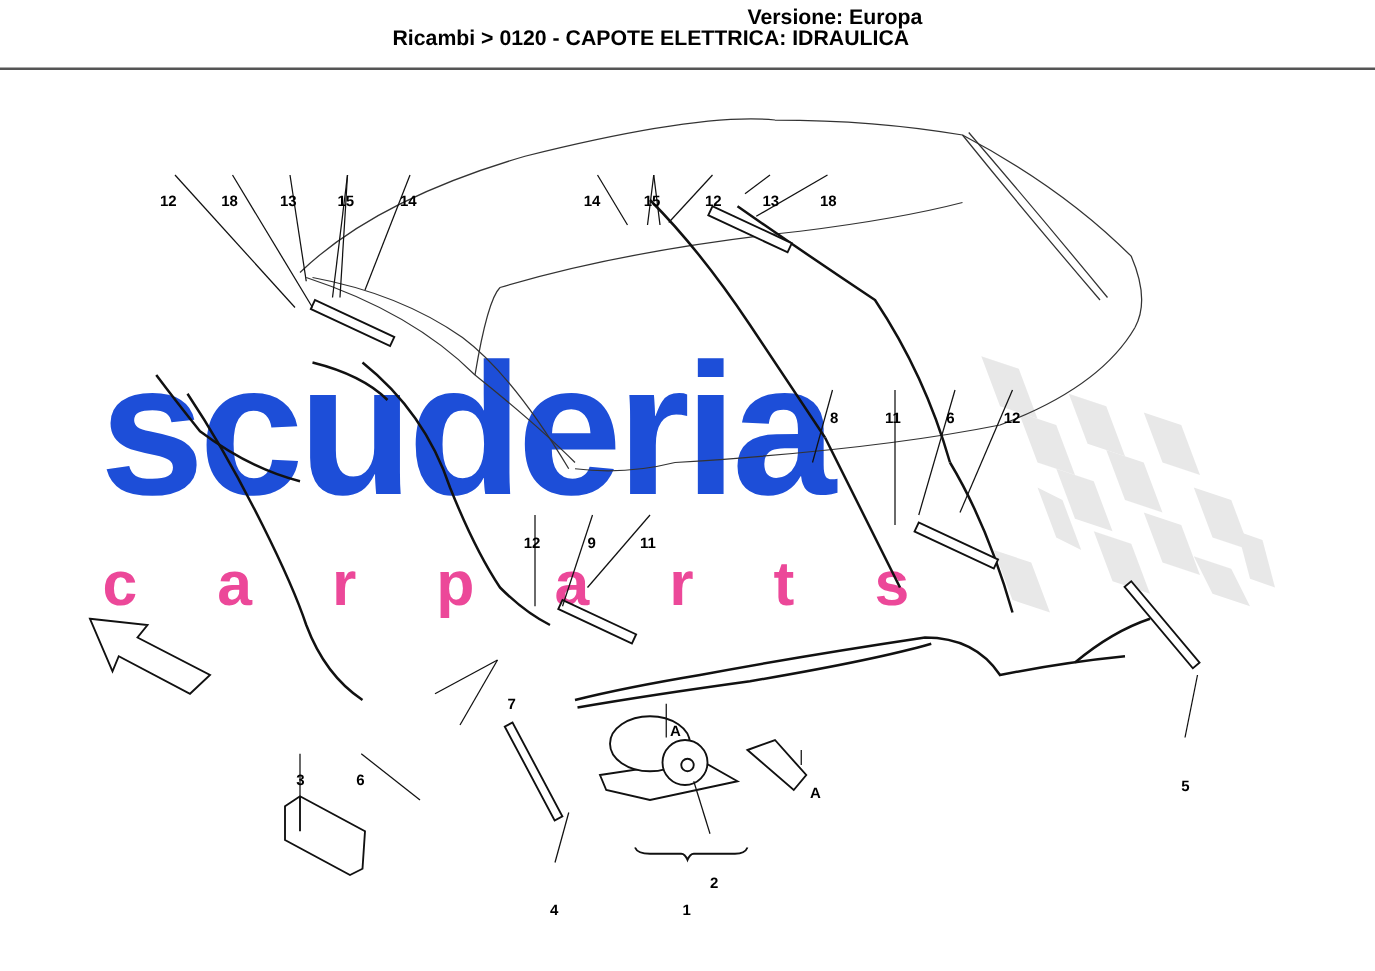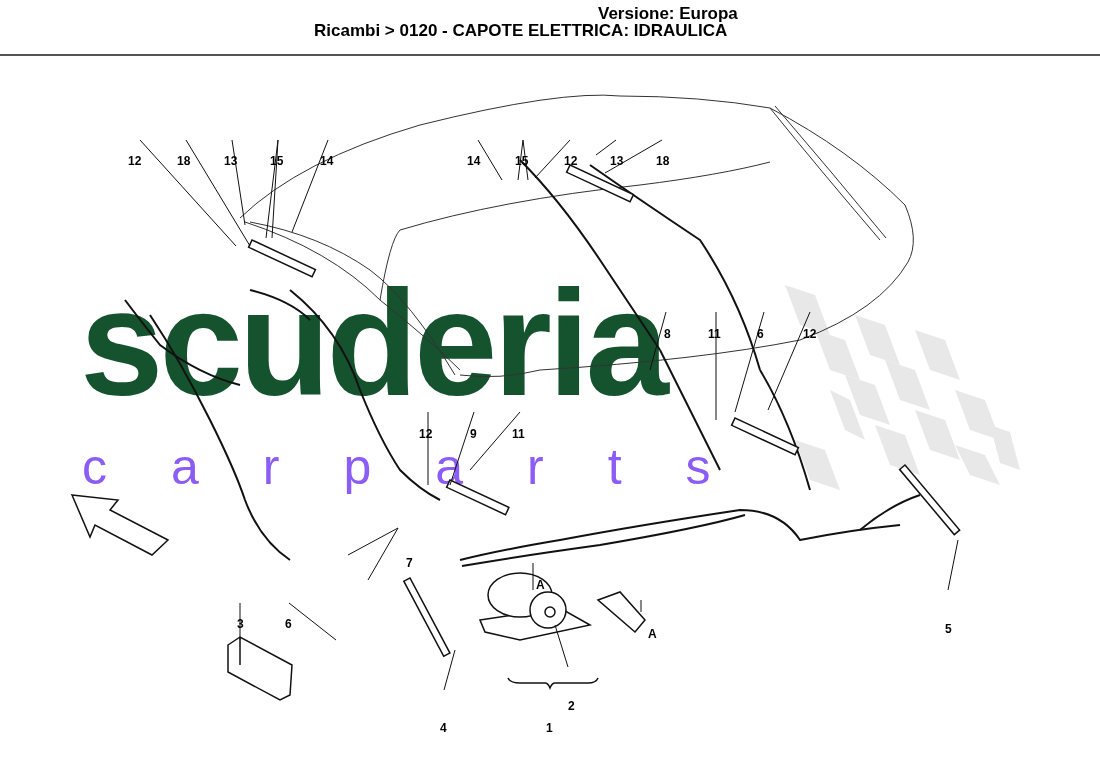--- a/index.html
+++ b/index.html
@@ -3,22 +3,22 @@
 <meta charset="utf-8">
 <style>
   html, body { margin: 0; padding: 0; background: #ffffff; }
   body { width: 1100px; height: 777px; position: relative; overflow: hidden; font-family: "Liberation Sans", sans-serif; color: #000; }
   .header { position: absolute; left: 0; top: 0; width: 1100px; height: 42px; }
   .version { position: absolute; left: 598px; top: 4px; font-size: 17px; font-weight: bold; }
   .breadcrumb { position: absolute; left: 314px; top: 21px; font-size: 17px; font-weight: bold; white-space: nowrap; }
   .breadcrumb span { cursor: pointer; }
   .rule { position: absolute; left: 0; top: 54px; width: 1100px; height: 2px; background: #555; }
   .diagram { position: absolute; left: 0; top: 56px; width: 1100px; height: 721px; margin-top: 30px; }
-  .wm-scuderia { position: absolute; left: 80px; top: 268px; font-size: 150px; font-weight: bold; color: #14532d; letter-spacing: -4px; line-height: 1; }
-  .wm-carparts { position: absolute; left: 82px; top: 442px; font-size: 50px; color: #8b5cf6; font-weight: normal; letter-spacing: 64px; line-height: 1; }
+  .wm-scuderia { position: absolute; left: 80px; top: 268px; font-size: 150px; font-weight: bold; color: #1d4ed8; letter-spacing: -4px; line-height: 1; }
+  .wm-carparts { position: absolute; left: 82px; top: 442px; font-size: 50px; color: #ec4899; font-weight: bold; letter-spacing: 64px; line-height: 1; }
   .callout { position: absolute; font-size: 12px; font-weight: bold; cursor: pointer; }
   svg { position: absolute; left: 0; top: 0; }
 </style>
 </head>
 <body>
 
 <div class="header">
   <div class="version">Versione: Europa</div>
   <div class="breadcrumb">
     <span>Ricambi</span><span> &gt; </span><span>0120 - CAPOTE ELETTRICA: IDRAULICA</span>

